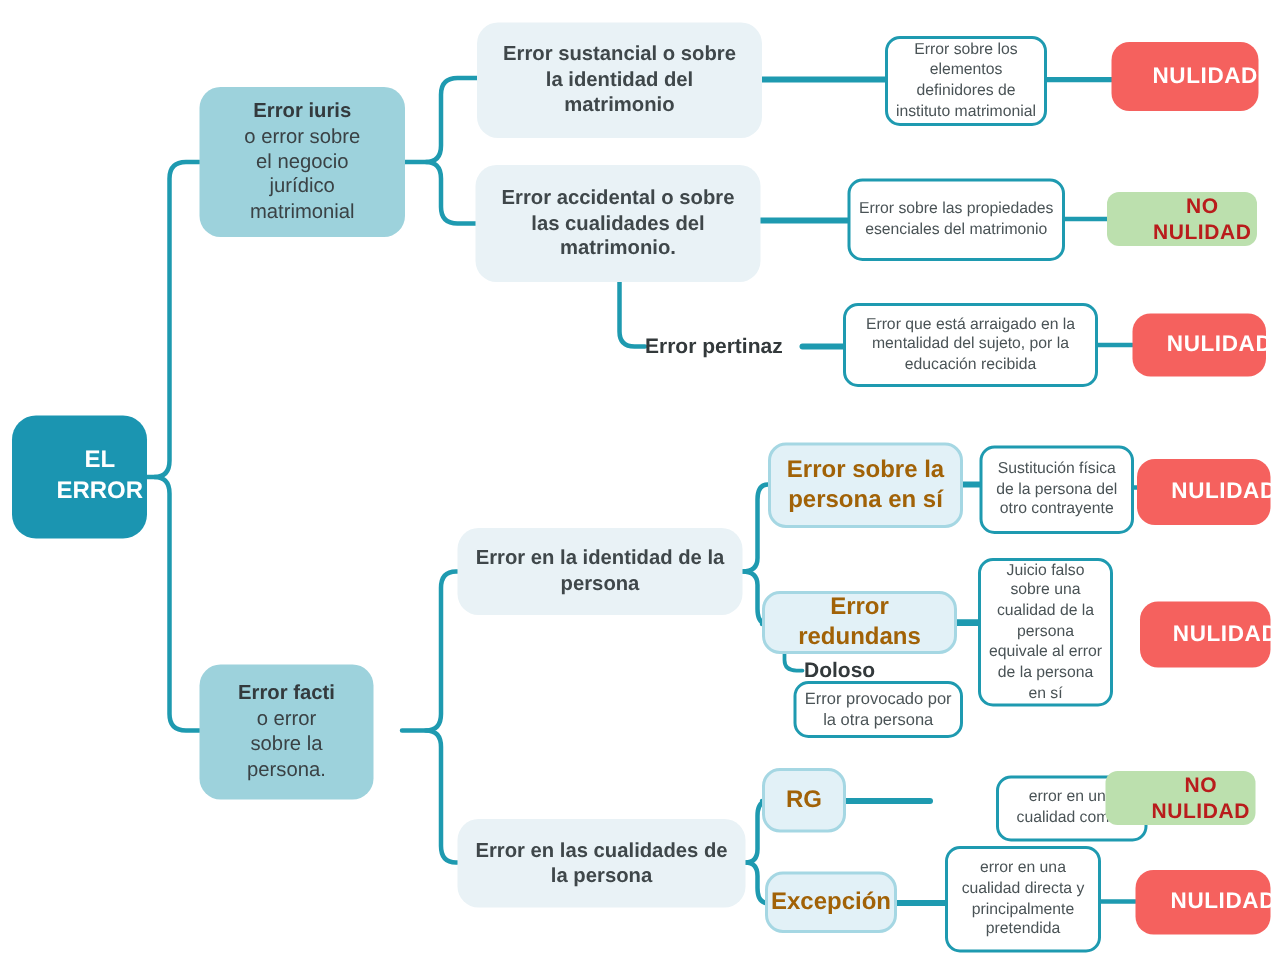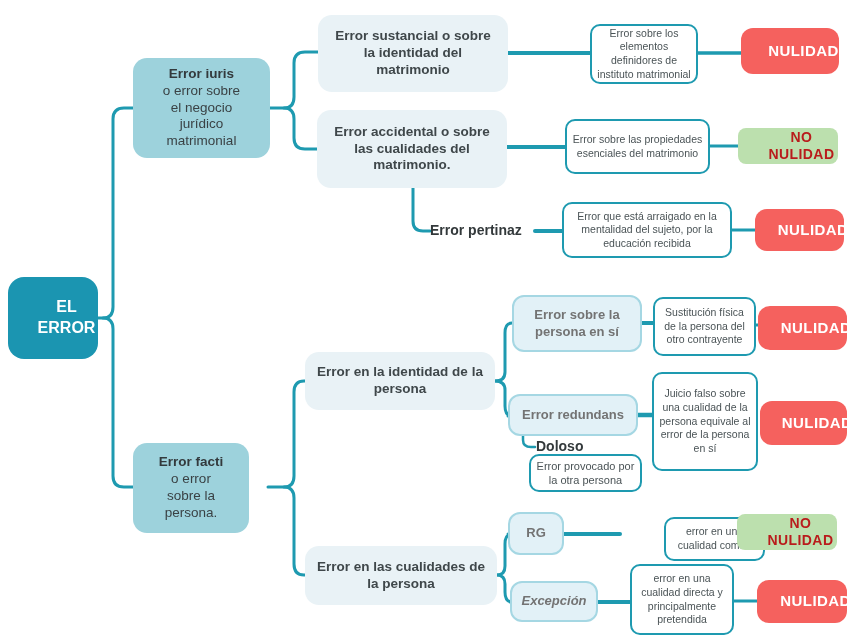--- a/index.html
+++ b/index.html
@@ -21,21 +21,21 @@
     background:#9dd2dc; border-radius:14px; color:#3a4245; font-size:13.5px;
     padding:6px 24px;
   }
   .branch .ttl { font-weight:bold; color:#333a3d; }
   .lvl2 {
     background:#e9f2f6; border-radius:14px; font-weight:bold; color:#3f474a;
     font-size:13.5px; padding:6px 10px;
   }
   .lvl3 {
     background:#e2f1f7; border:2px solid #a5d7e3; border-radius:12px;
-    font-weight:bold; color:#737373; font-size:13px; padding:2px 6px;
+    font-weight:bold; color:#a16207; font-size:16px; padding:2px 6px;
   }
   .descbox {
     background:#ffffff; border:2px solid #1e9ab0; border-radius:10px;
     color:#4a5356; font-size:10.5px; line-height:1.3; padding:2px 4px;
   }
   .outcome-red {
     background:#f5615e; color:#ffffff; font-weight:bold; font-size:15px;
     border-radius:12px; letter-spacing:0.4px;
   }
   .outcome-green {
@@ -117,31 +117,31 @@
   <div class="node lvl3" style="left:512px; top:295px; width:130px; height:57px;">Error sobre la persona en sí</div>
 
   <div class="node lvl3" style="left:508px; top:394px; width:130px; height:42px;">Error redundans</div>
 
   <div class="floating-label" style="left:536px; top:438px;">Doloso</div>
 
   <div class="node descbox" style="left:529px; top:454px; width:113px; height:38px; font-size:11px;">Error provocado por la otra persona</div>
 
   <div class="node lvl3" style="left:508px; top:512px; width:56px; height:43px;">RG</div>
 
-  <div class="node lvl3" style="left:510px; top:581px; width:88px; height:41px;font-style:italic;">Excepción</div>
+  <div class="node lvl3" style="left:510px; top:581px; width:88px; height:41px;">Excepción</div>
 
   <div class="node descbox" style="left:590px; top:24px; width:108px; height:60px;">Error sobre los elementos definidores de instituto matrimonial</div>
 
   <div class="node descbox" style="left:565px; top:119px; width:145px; height:55px;">Error sobre las propiedades esenciales del matrimonio</div>
 
   <div class="node descbox" style="left:562px; top:202px; width:170px; height:56px;">Error que está arraigado en la mentalidad del sujeto, por la educación recibida</div>
 
   <div class="node descbox" style="left:653px; top:297px; width:103px; height:59px;">Sustitución física de la persona del otro contrayente</div>
 
-  <div class="node descbox" style="left:652px; top:372px; width:106px; height:99px;">Juicio falso sobre una cualidad de la persona equivale al error de la persona en sí</div>
+  <div class="node descbox" style="left:652px; top:372px; width:90px; height:99px;">Juicio falso sobre una cualidad de la persona equivale al error de la persona en sí</div>
 
   <div class="node descbox" style="left:620px; top:517px; width:101px; height:44px;margin-left:44px;">error en una cualidad común</div>
 
   <div class="node descbox" style="left:630px; top:564px; width:104px; height:71px;">error en una cualidad directa y principalmente pretendida</div>
 
   <div class="node outcome-red" style="left:741px; top:28px; width:98px; height:46px;">NULIDAD</div>
 
   <div class="node outcome-green" style="left:738px; top:128px; width:100px; height:36px;">NO NULIDAD</div>
 
   <div class="node outcome-red" style="left:755px; top:209px; width:89px; height:42px;">NULIDAD</div>

